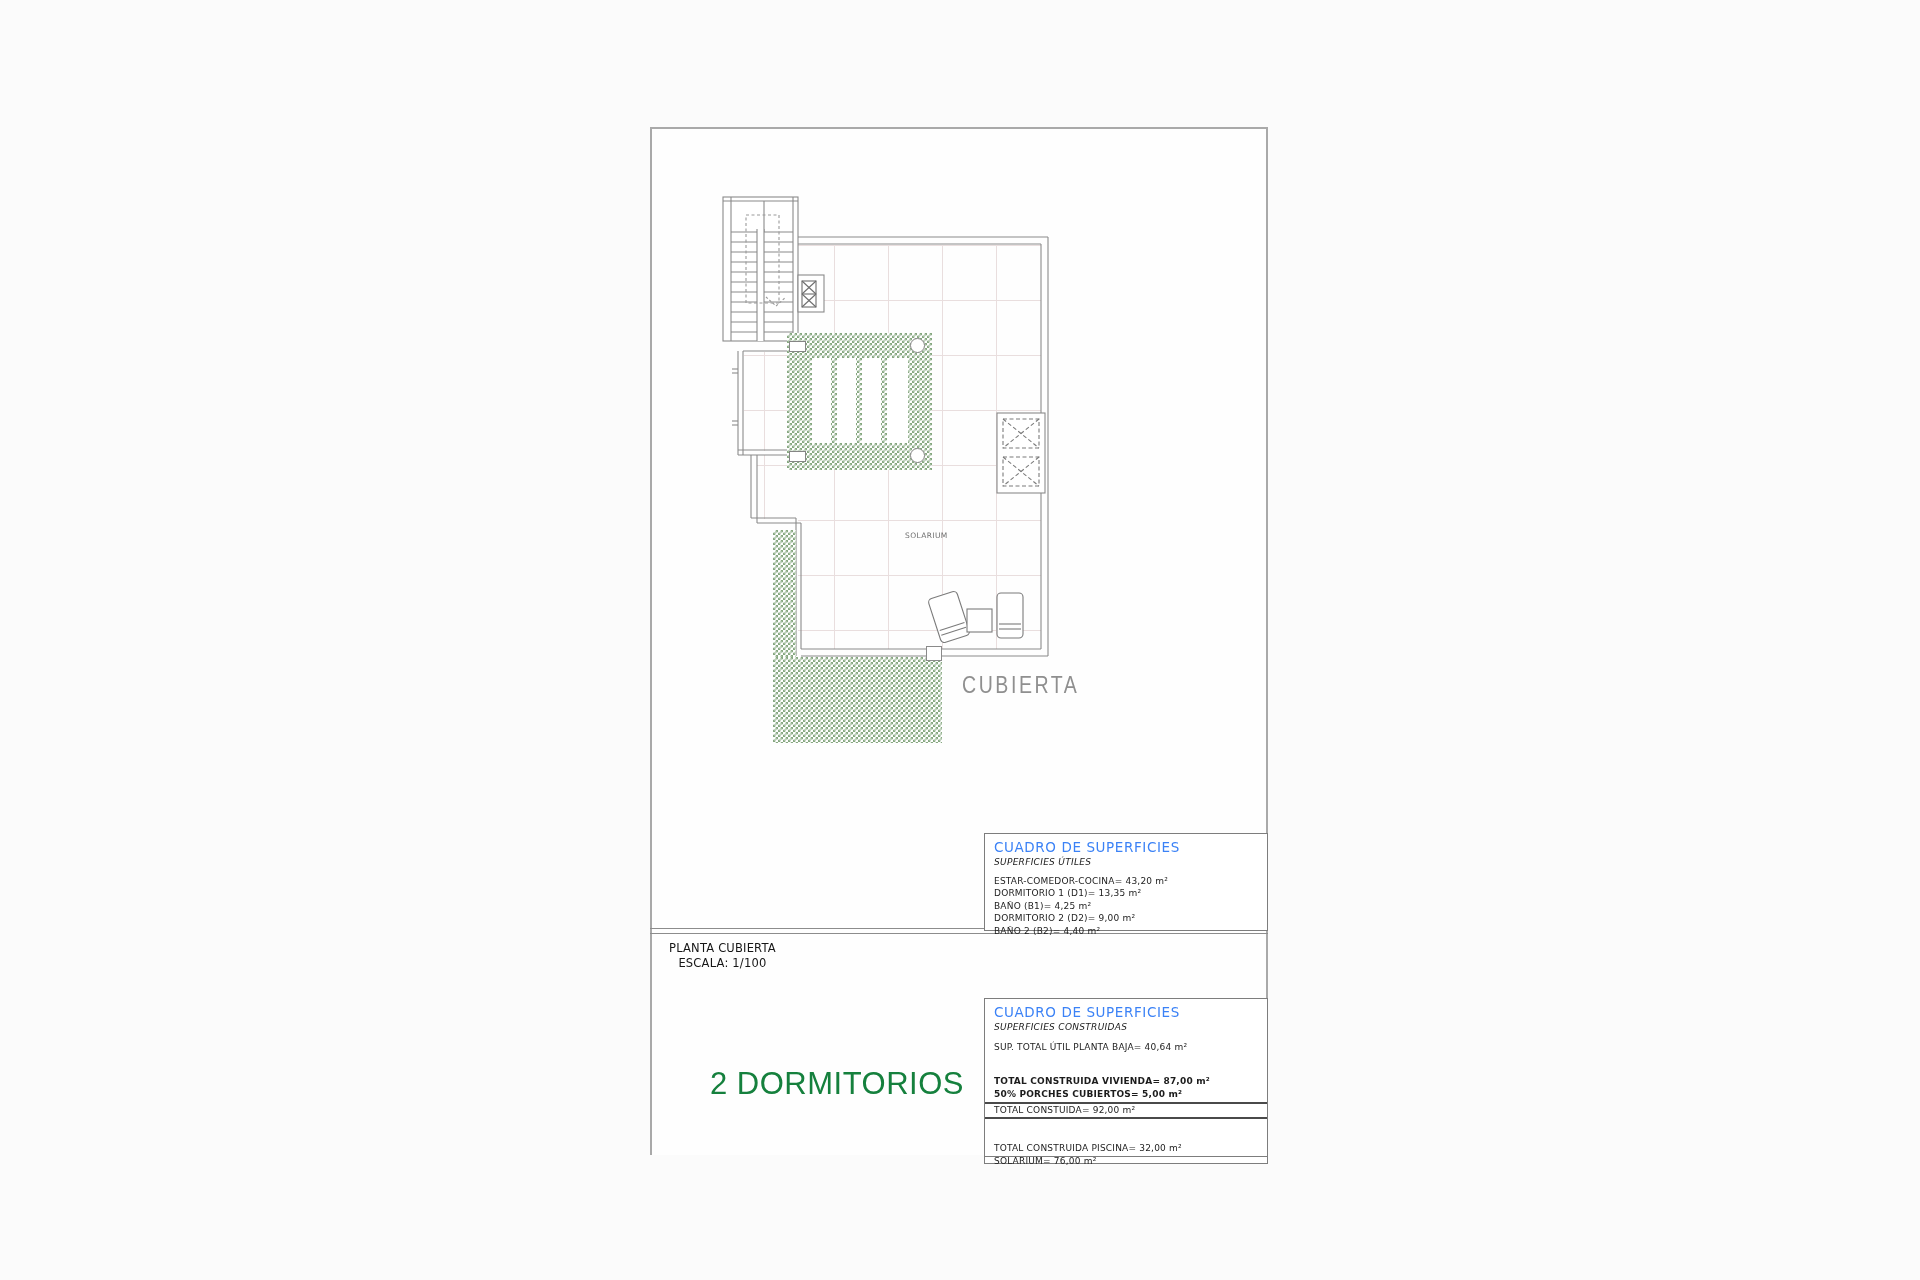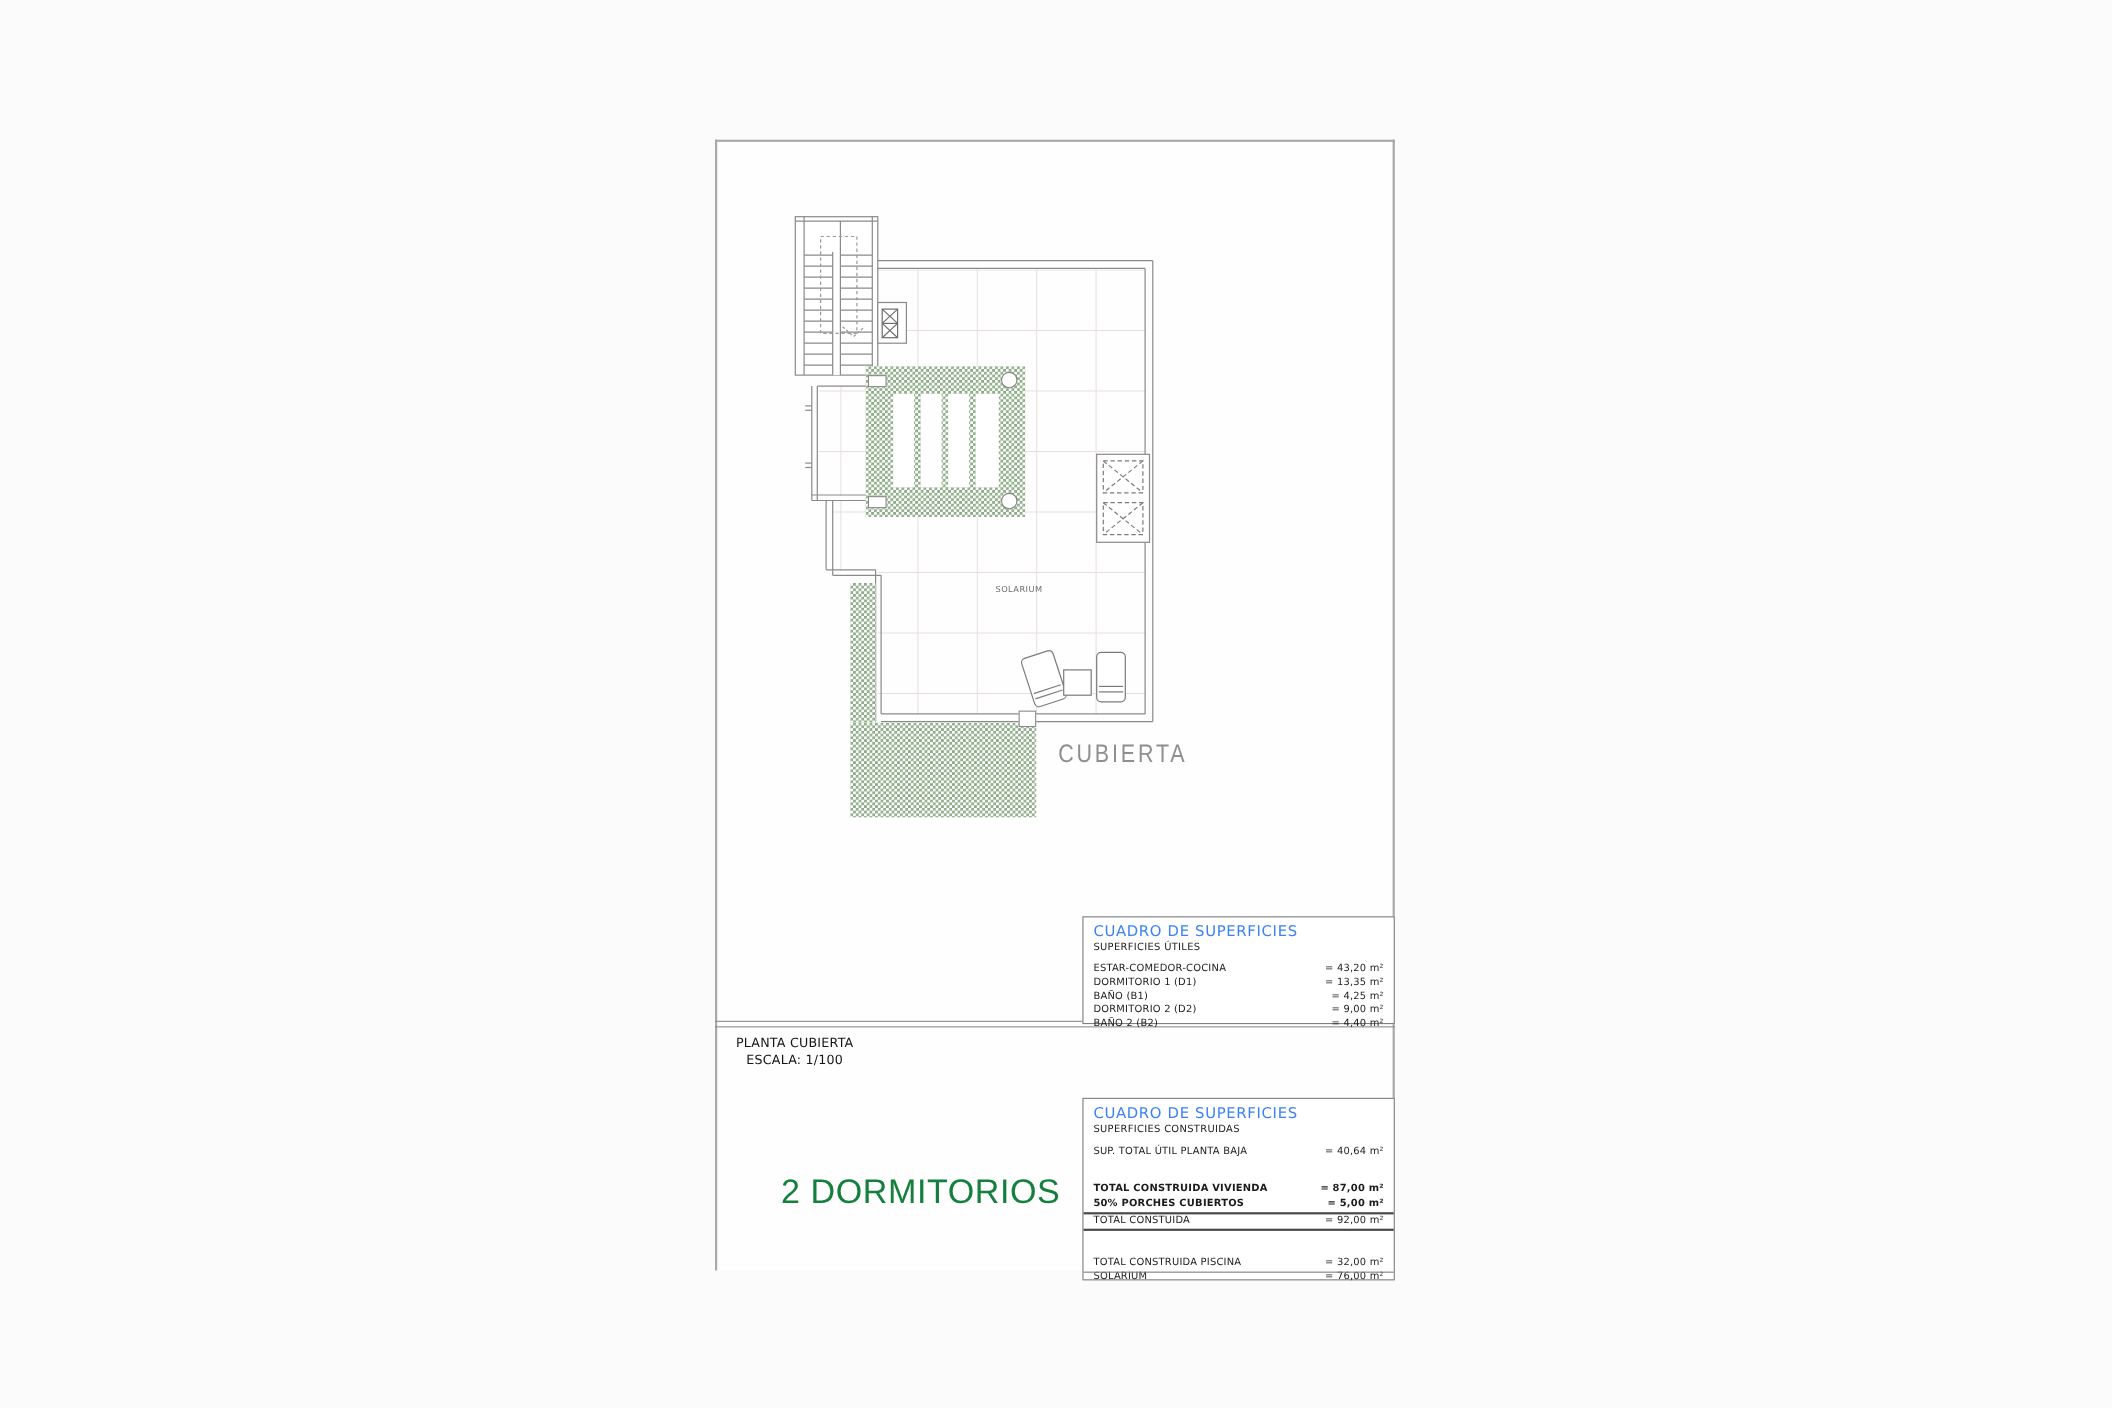--- a/index.html
+++ b/index.html
@@ -50,22 +50,22 @@
 
   
   .plan-name{left:669px;top:941px;font-size:11.5px;line-height:15px;letter-spacing:.2px;color:#161616;z-index:6;text-align:center;}
   .variant{left:710px;top:1066px;font-size:31px;letter-spacing:.5px;color:#15803d;
            font-family:"Liberation Sans",sans-serif;z-index:6;}
 
   
   .stable{background:#fff;border:1px solid #7d7d7d;box-sizing:border-box;
           padding:5px 9px 0 9px;z-index:6;}
   .stable .t-title{font-size:13.5px;letter-spacing:.6px;color:#3b82f6;white-space:nowrap;}
-  .stable .t-sub{font-size:9px;letter-spacing:.3px;margin-top:2px;white-space:nowrap;}
-  .srow{display:flex;justify-content:space-between;font-size:9px;line-height:12.4px;
+  .stable .t-sub{font-size:9px;letter-spacing:.3px;margin-top:2px;white-space:nowrap;font-style:italic;}
+  .srow{display:flex;font-size:9px;line-height:12.4px;
         letter-spacing:.2px;white-space:nowrap;}
   .tbl1{left:984px;top:833px;width:284px;height:98px;}
   .tbl1 .rows{margin-top:8px;}
   .tbl2{left:984px;top:998px;width:284px;height:166px;}
   .tbl2 .g1{margin-top:9px;}
   .tbl2 .g2{margin-top:22px;font-weight:bold;}
   .total-band{margin:2px -9px 0 -9px;padding:0 9px;
               border-top:2px solid #4a4a4a;border-bottom:2px solid #4a4a4a;}
   .total-band .srow{line-height:13px;}
   .tbl2 .g3{margin-top:23px;}

